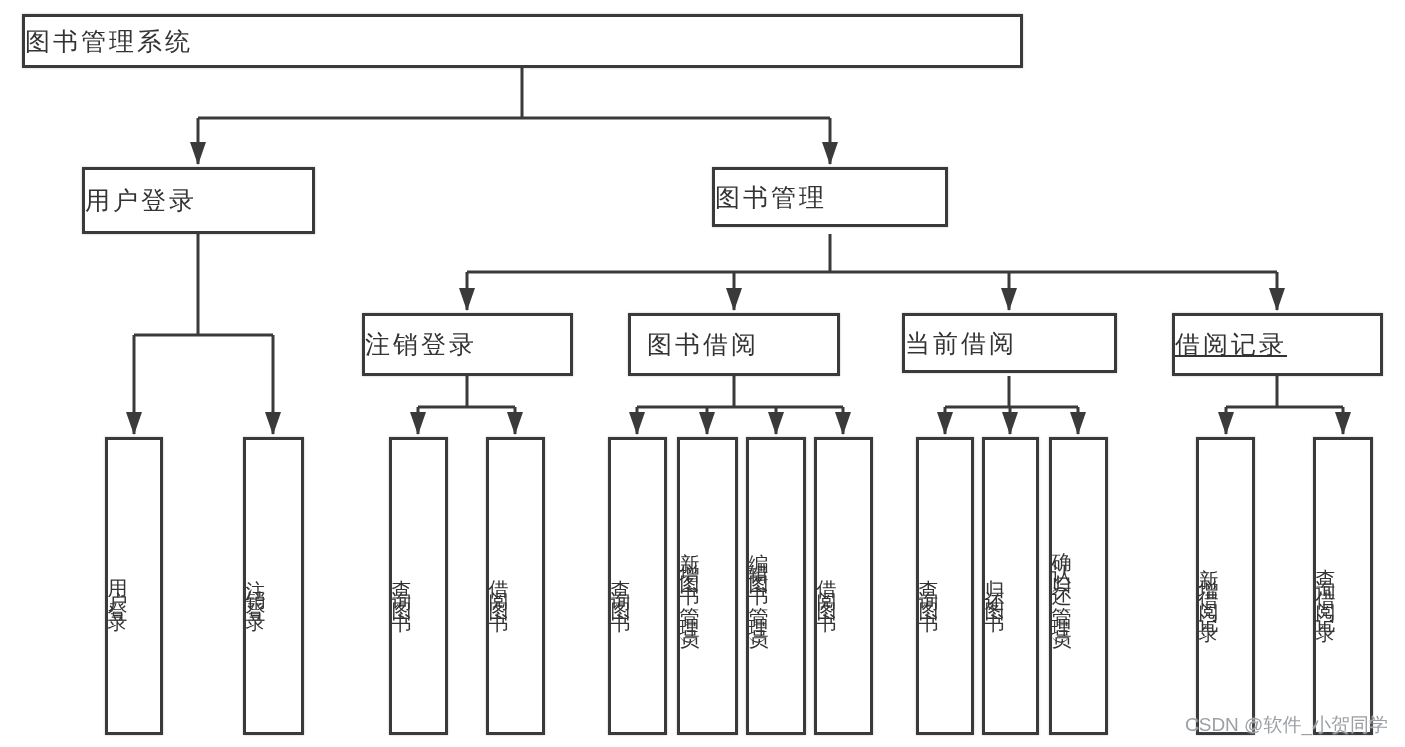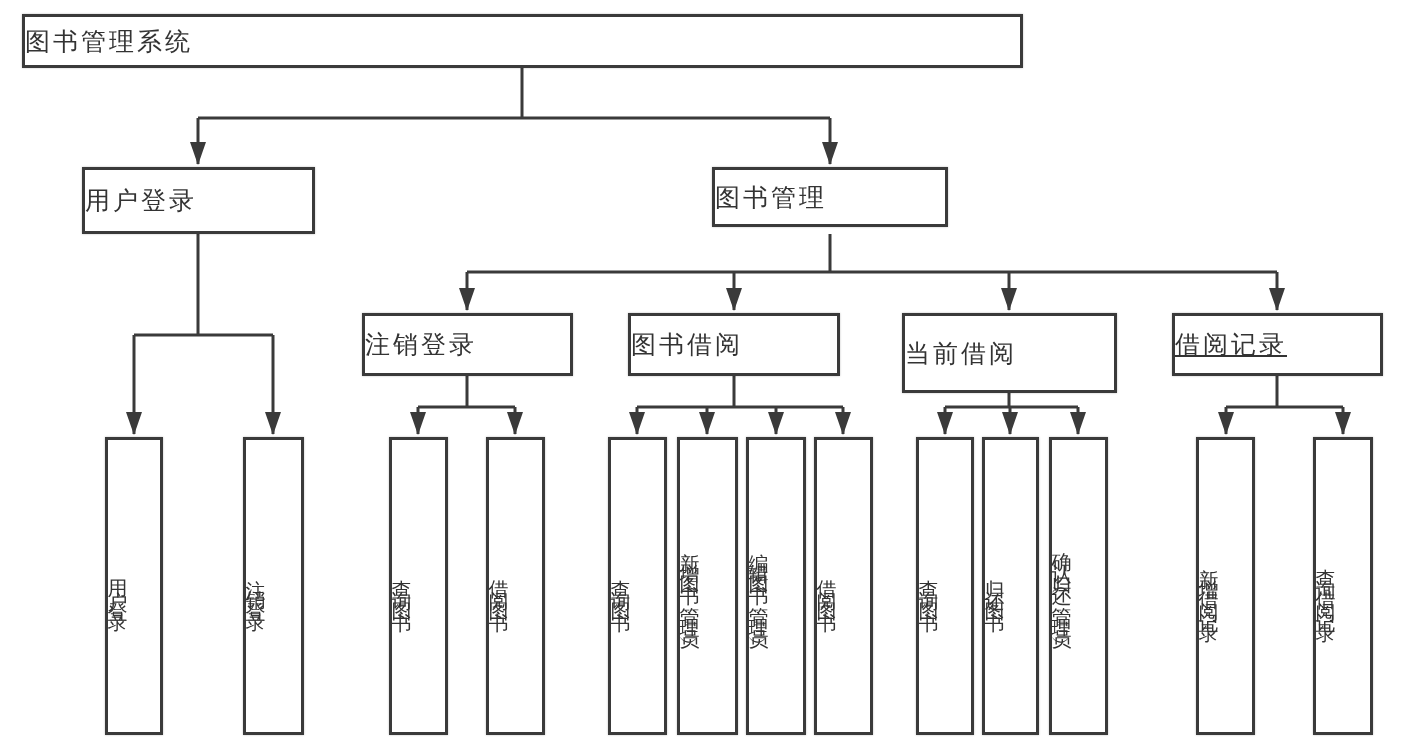--- a/index.html
+++ b/index.html
@@ -29,22 +29,22 @@
     font-size:20px;
     letter-spacing:11px;
     line-height:1;
     white-space:nowrap;
   }
   
   .n-root{left:22px;top:14px;width:1001px;height:54px;}
   .n-l2-0{left:82px;top:167px;width:233px;height:67px;}
   .n-l2-1{left:712px;top:167px;width:236px;height:60px;}
   .n-l3-0{left:362px;top:313px;width:211px;height:63px;}
-  .n-l3-1{left:628px;top:313px;width:212px;height:63px;}
-  .n-l3-2{left:902px;top:313px;width:215px;height:80px;}
+  .n-l3-1{left:628px;top:313px;width:212px;height:63px;padding-left:16px;}
+  .n-l3-2{left:902px;top:313px;width:215px;height:60px;}
   .n-l3-3{left:1172px;top:313px;width:211px;height:63px;text-decoration:underline;}
   .vnode{top:437px;height:298px;}
   .n-ul-0{left:105px;width:58px;}
   .n-ul-1{left:243px;width:61px;}
   .n-nb-0{left:389px;width:59px;}
   .n-nb-1{left:486px;width:59px;}
   .n-bb-0{left:608px;width:59px;}
   .n-bb-1{left:677px;width:61px;}
   .n-bb-2{left:746px;width:60px;}
   .n-bb-3{left:814px;width:59px;}
@@ -166,14 +166,15 @@
     <span>确认归还（管理员）</span>
   </div>
 
   <div class="node vnode n-br-0">
     <span>新增借阅记录</span>
   </div>
   <div class="node vnode n-br-1">
     <span>查询借阅记录</span>
   </div>
 
+  <div class="watermark">CSDN @软件_小贺同学</div>
 
 </div>
 
 </body></html>

